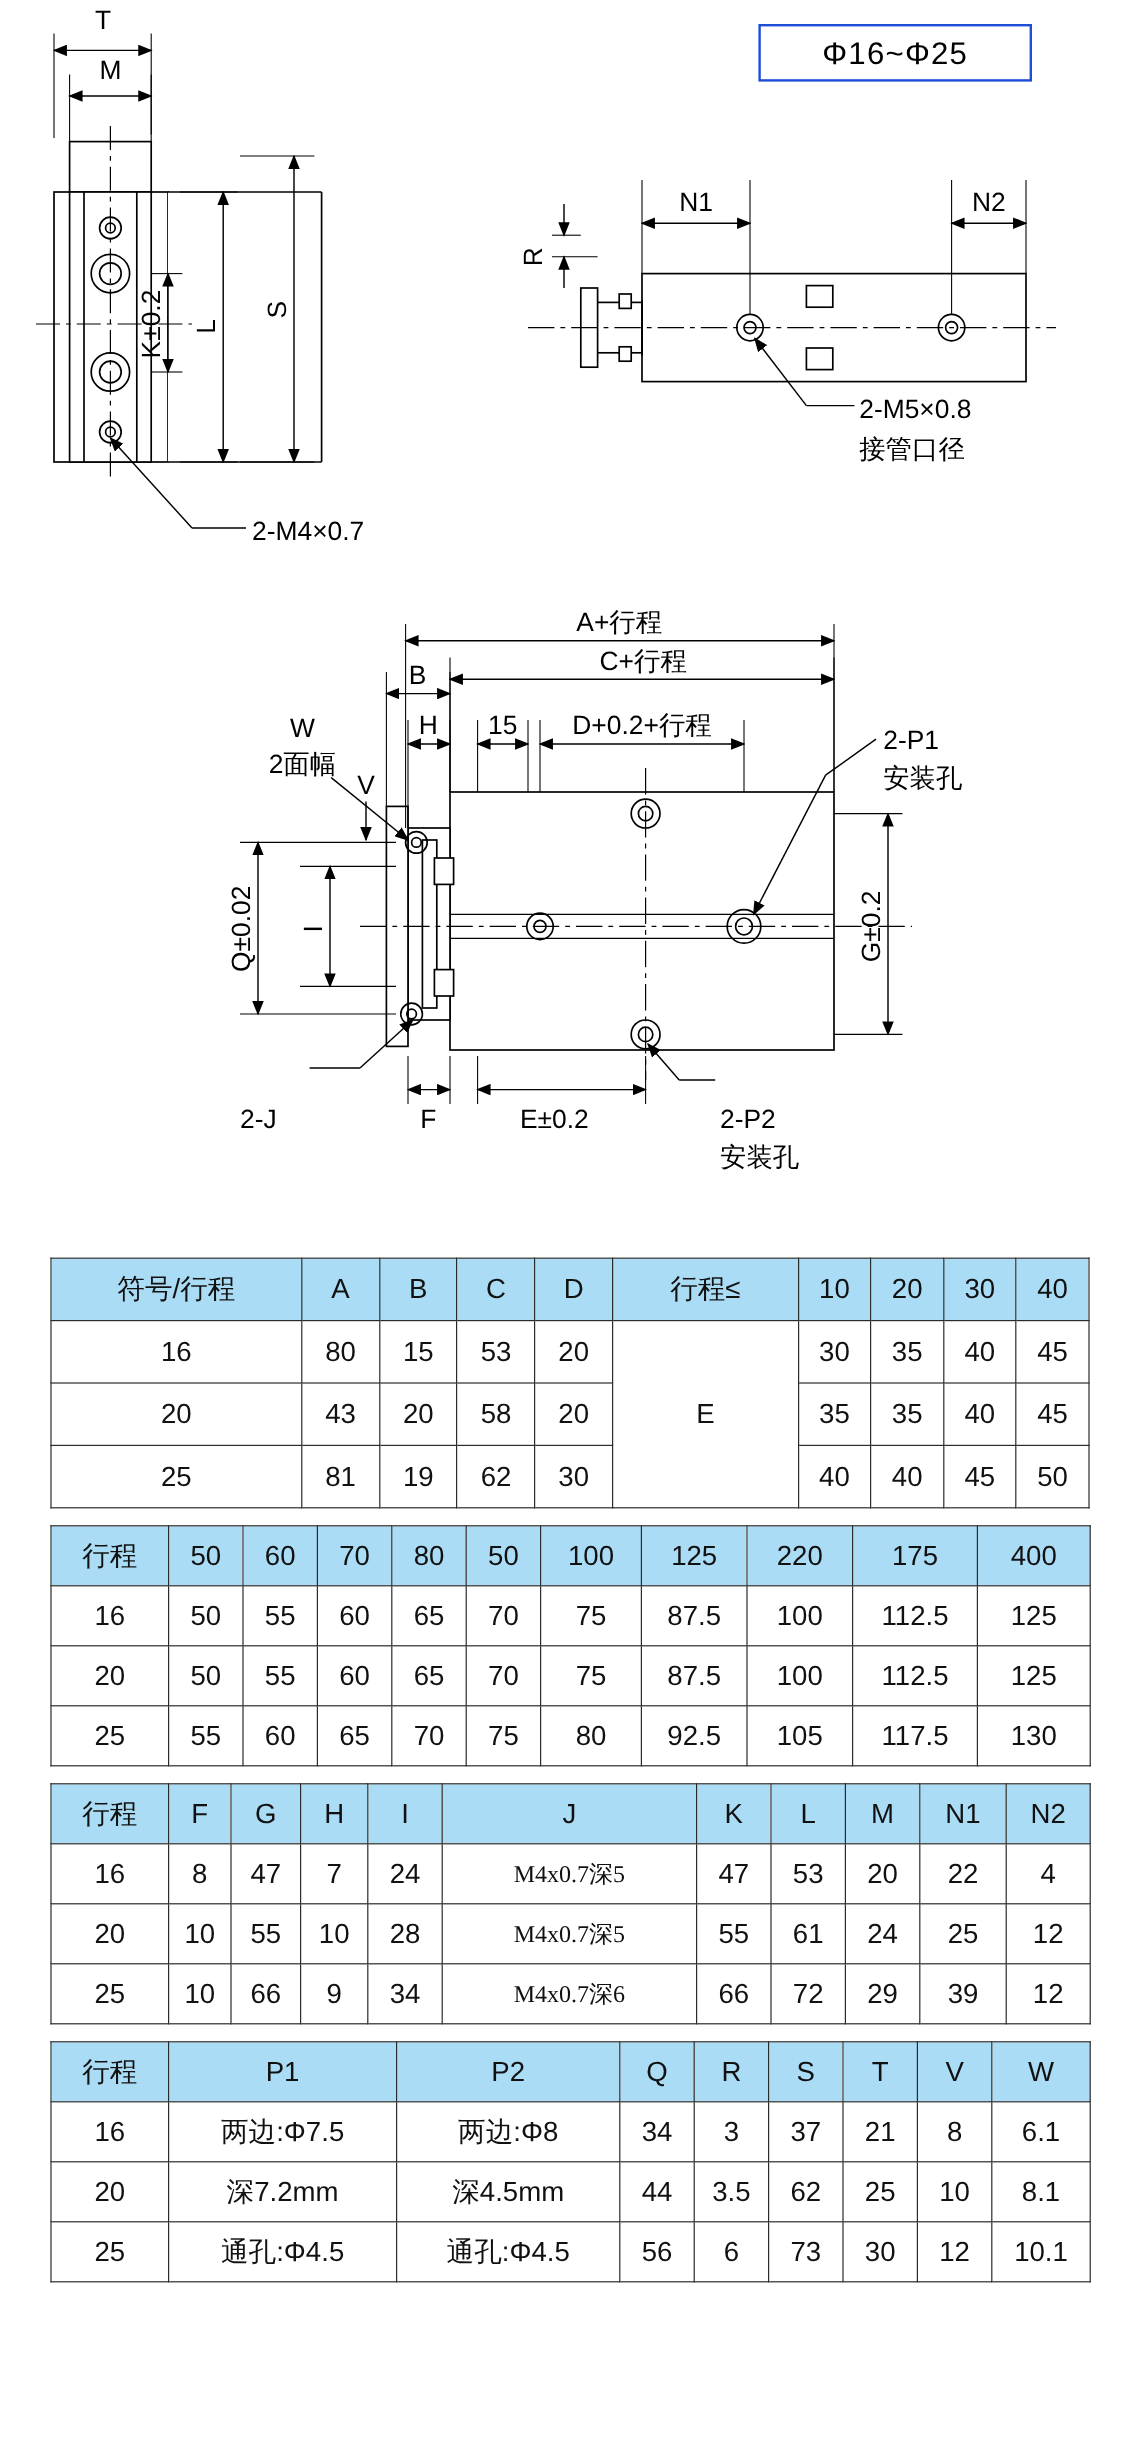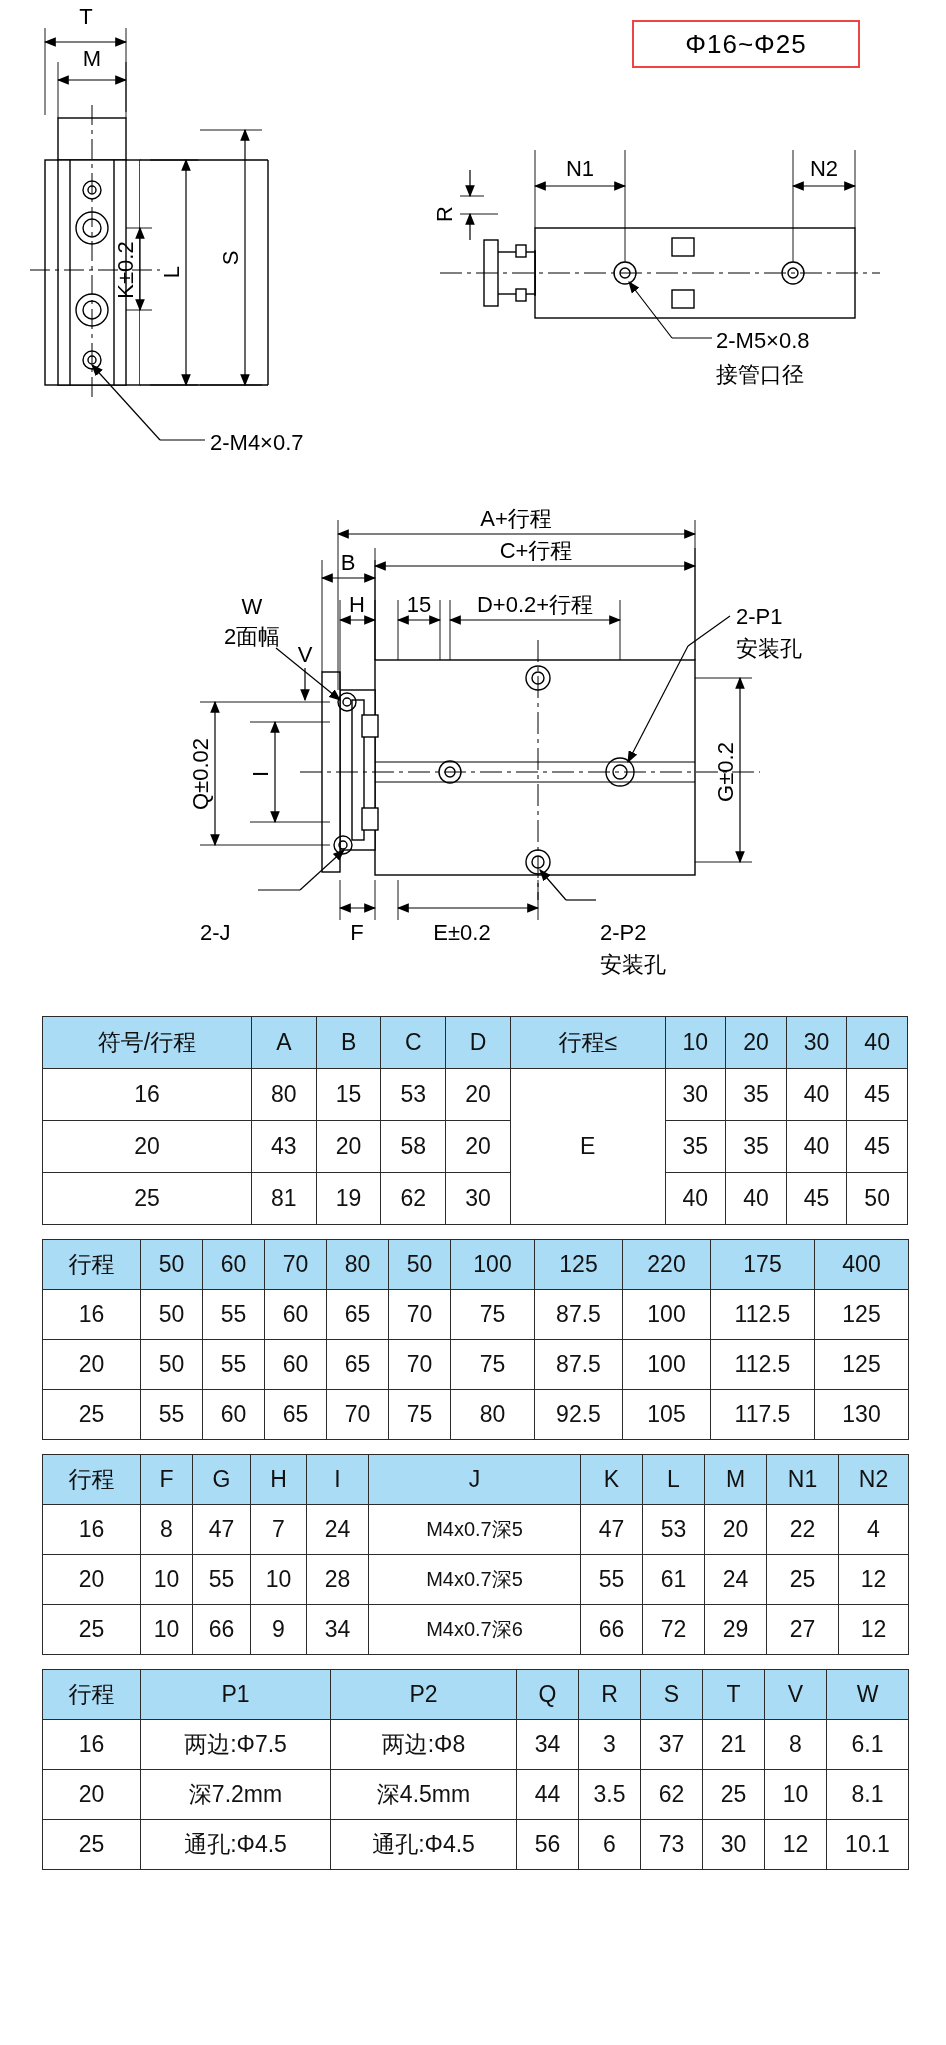--- a/index.html
+++ b/index.html
@@ -14,27 +14,27 @@
   }
   .canvas { position:absolute; left:0; top:0; width:946px; height:2045px; }
 
   
   .draw { position:absolute; left:0; top:0; width:946px; height:1010px; }
   .draw svg { display:block; }
 
   
   .badge {
     position:absolute; left:632px; top:20px; width:228px; height:48px;
-    border:2px solid #ef4444; background:#fff;
+    border:2px solid #1d4ed8; background:#fff;
     display:flex; align-items:center; justify-content:center;
     font-size:26px; color:#000; letter-spacing:1px;
   }
 
   
-  .tables { position:absolute; left:42px; top:1016px; width:866px; }
+  .tables { position:absolute; left:42px; top:1048px; width:866px; }
   table {
     border-collapse: collapse;
     width: 866px;
     margin-bottom: 14px;
     background:#fff;
     table-layout: fixed;
   }
   table td, table th {
     border:1px solid #2b2b2b;
     text-align:center;
@@ -43,21 +43,21 @@
     color:#111;
     height:50px;
     padding:0 2px;
     font-weight:normal;
     white-space:nowrap;
     overflow:hidden;
   }
   thead td, thead th { background:#aadcf5; }
   .hdr-cell { background:#aadcf5; }
   .tbl1 td, .tbl1 th { height:52px; }
-  .small { font-size:20px; }
+  .small { font-size:20px;font-family:Liberation Serif, serif; }
 </style>
 </head>
 <body>
 
 <div class="canvas">
 
   <div class="draw">
     <svg width="946" height="1010" viewBox="0 0 946 1010" xmlns="http://www.w3.org/2000/svg">
       <defs>
         <marker id="ah" markerWidth="10" markerHeight="8" refX="9" refY="4" orient="auto">
@@ -480,21 +480,21 @@
         <tr>
           <td>25</td>
           <td>10</td>
           <td>66</td>
           <td>9</td>
           <td>34</td>
           <td class="small">M4x0.7深6</td>
           <td>66</td>
           <td>72</td>
           <td>29</td>
-          <td>27</td>
+          <td>39</td>
           <td>12</td>
         </tr>
       </tbody>
     </table>
 
     <table>
       <colgroup>
         <col style="width:98px">
           <col style="width:190px">
           <col style="width:186px">

